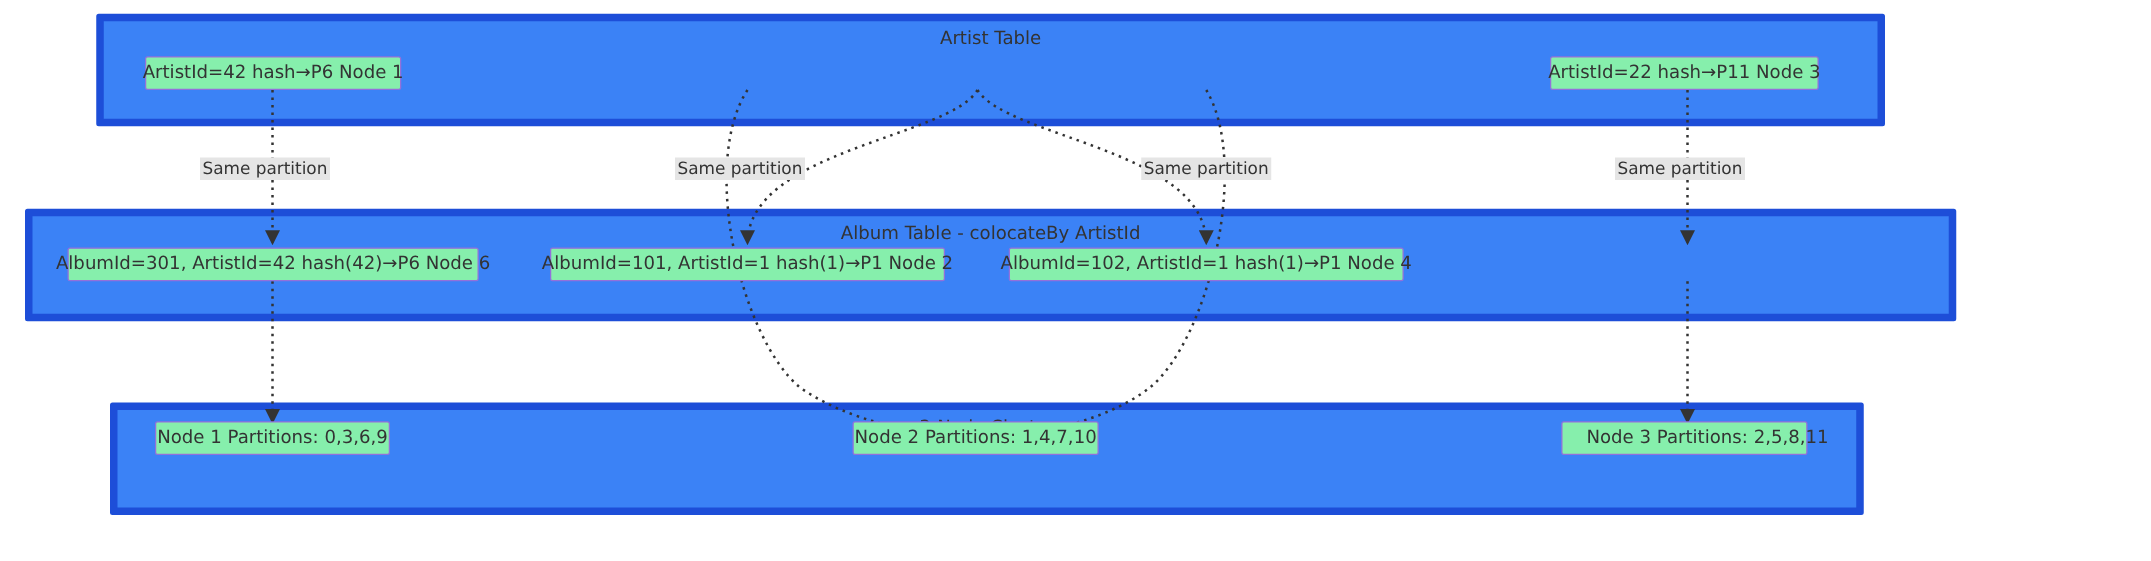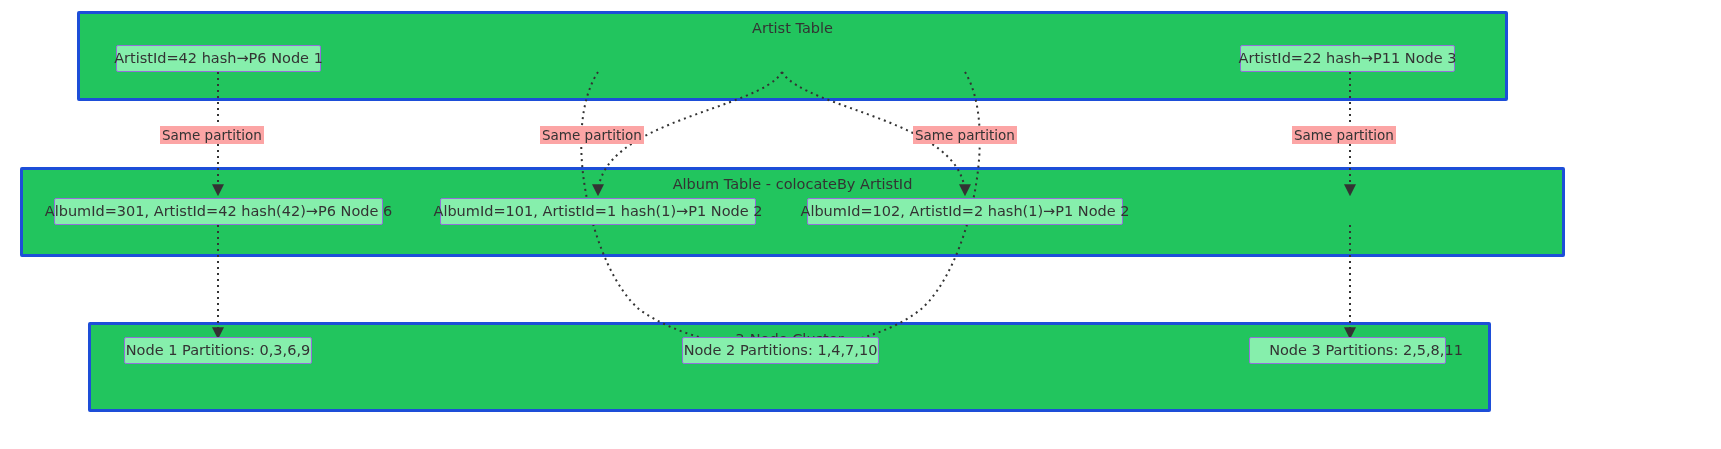--- a/index.html
+++ b/index.html
@@ -16,22 +16,22 @@
     background: #ffffff;
   }
   svg.edges {
     position: absolute;
     left: 0; top: 0;
     width: 1721px; height: 449px;
     pointer-events: none;
   }
   .cluster {
     position: absolute;
-    background: #22c55e;
-    border: 3px solid #1d4ed8;
+    background: #3b82f6;
+    border: 6px solid #1d4ed8;
     border-radius: 2px;
   }
   .cluster-title {
     position: absolute;
     left: 0; right: 0;
     top: 6px;
     text-align: center;
     font-size: 14.5px;
     color: #333333;
     white-space: nowrap;
@@ -46,21 +46,21 @@
     line-height: 1;
     display: flex;
     align-items: center;
     justify-content: center;
     white-space: nowrap;
     padding: 0 9px;
     height: 27px;
   }
   .edge-label {
     position: absolute;
-    background: #fca5a5;
+    background: #e5e5e5;
     color: #333333;
     font-size: 13.5px;
     white-space: nowrap;
     padding: 1px 2px;
     text-align: center;
   }
 </style>
 </head>
 <body>
 
@@ -105,19 +105,19 @@
   <div class="edge-label" style="left:160px; top:126px;">Same partition</div>
   <div class="edge-label" style="left:540px; top:126px;">Same partition</div>
   <div class="edge-label" style="left:913px; top:126px;">Same partition</div>
   <div class="edge-label" style="left:1292px; top:126px;">Same partition</div>
 
   <div class="node" style="left:116px; top:45px; width:205px;">ArtistId=42 hash→P6 Node 1</div>
   <div class="node" style="left:1240px; top:45px; width:215px;">ArtistId=22 hash→P11 Node 3</div>
 
   <div class="node" style="left:54px; top:198px; width:329px;">AlbumId=301, ArtistId=42 hash(42)→P6 Node 6</div>
   <div class="node" style="left:440px; top:198px; width:316px;">AlbumId=101, ArtistId=1 hash(1)→P1 Node 2</div>
-  <div class="node" style="left:807px; top:198px; width:316px;">AlbumId=102, ArtistId=2 hash(1)→P1 Node 2</div>
+  <div class="node" style="left:807px; top:198px; width:316px;">AlbumId=102, ArtistId=1 hash(1)→P1 Node 4</div>
 
   <div class="node" style="left:124px; top:337px; width:188px;">Node 1 Partitions: 0,3,6,9</div>
   <div class="node" style="left:682px; top:337px; width:197px;">Node 2 Partitions: 1,4,7,10</div>
   <div class="node" style="left:1249px; top:337px; width:197px;padding-left:46px;">Node 3 Partitions: 2,5,8,11</div>
 
 </div>
 
 </body></html>

